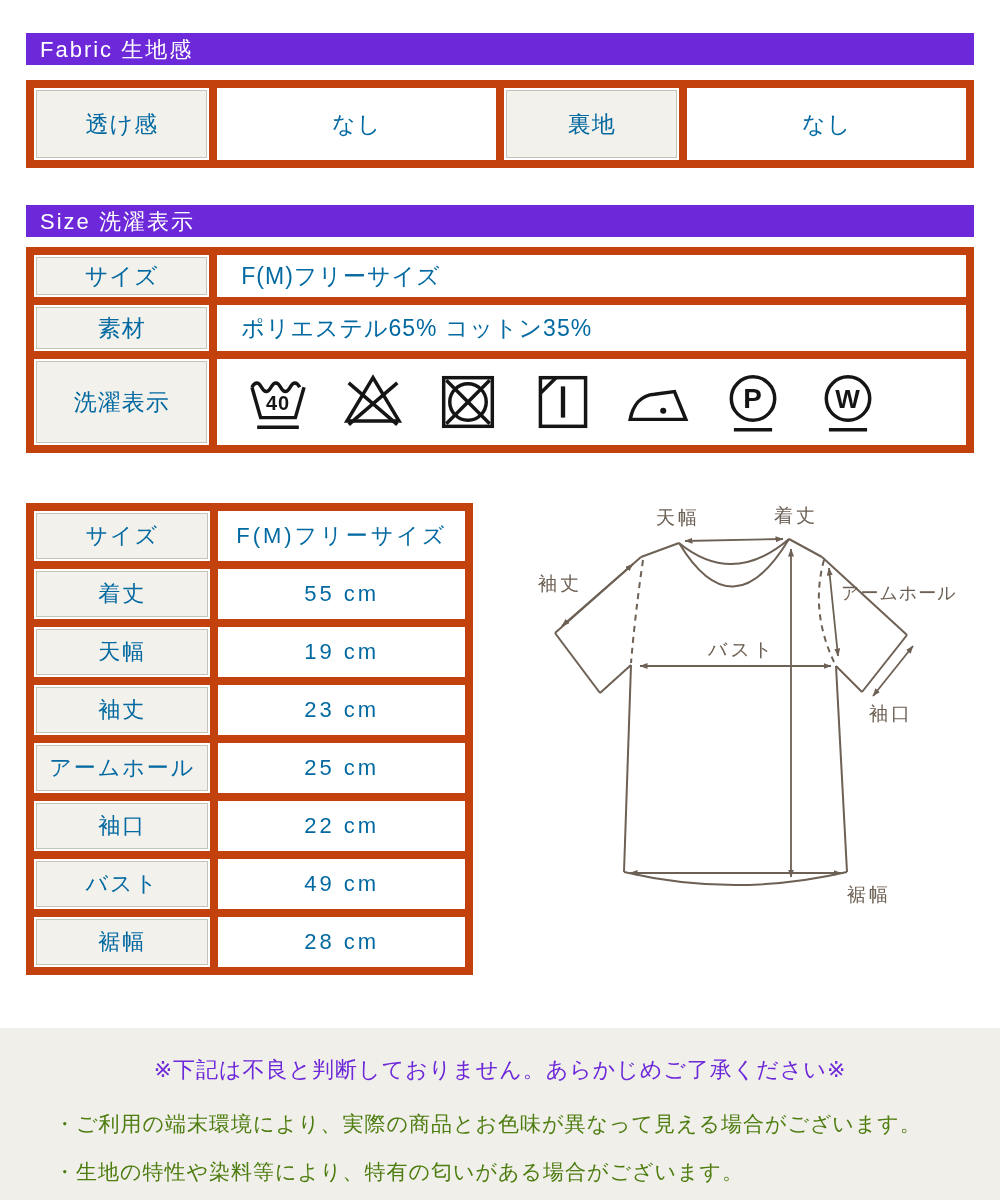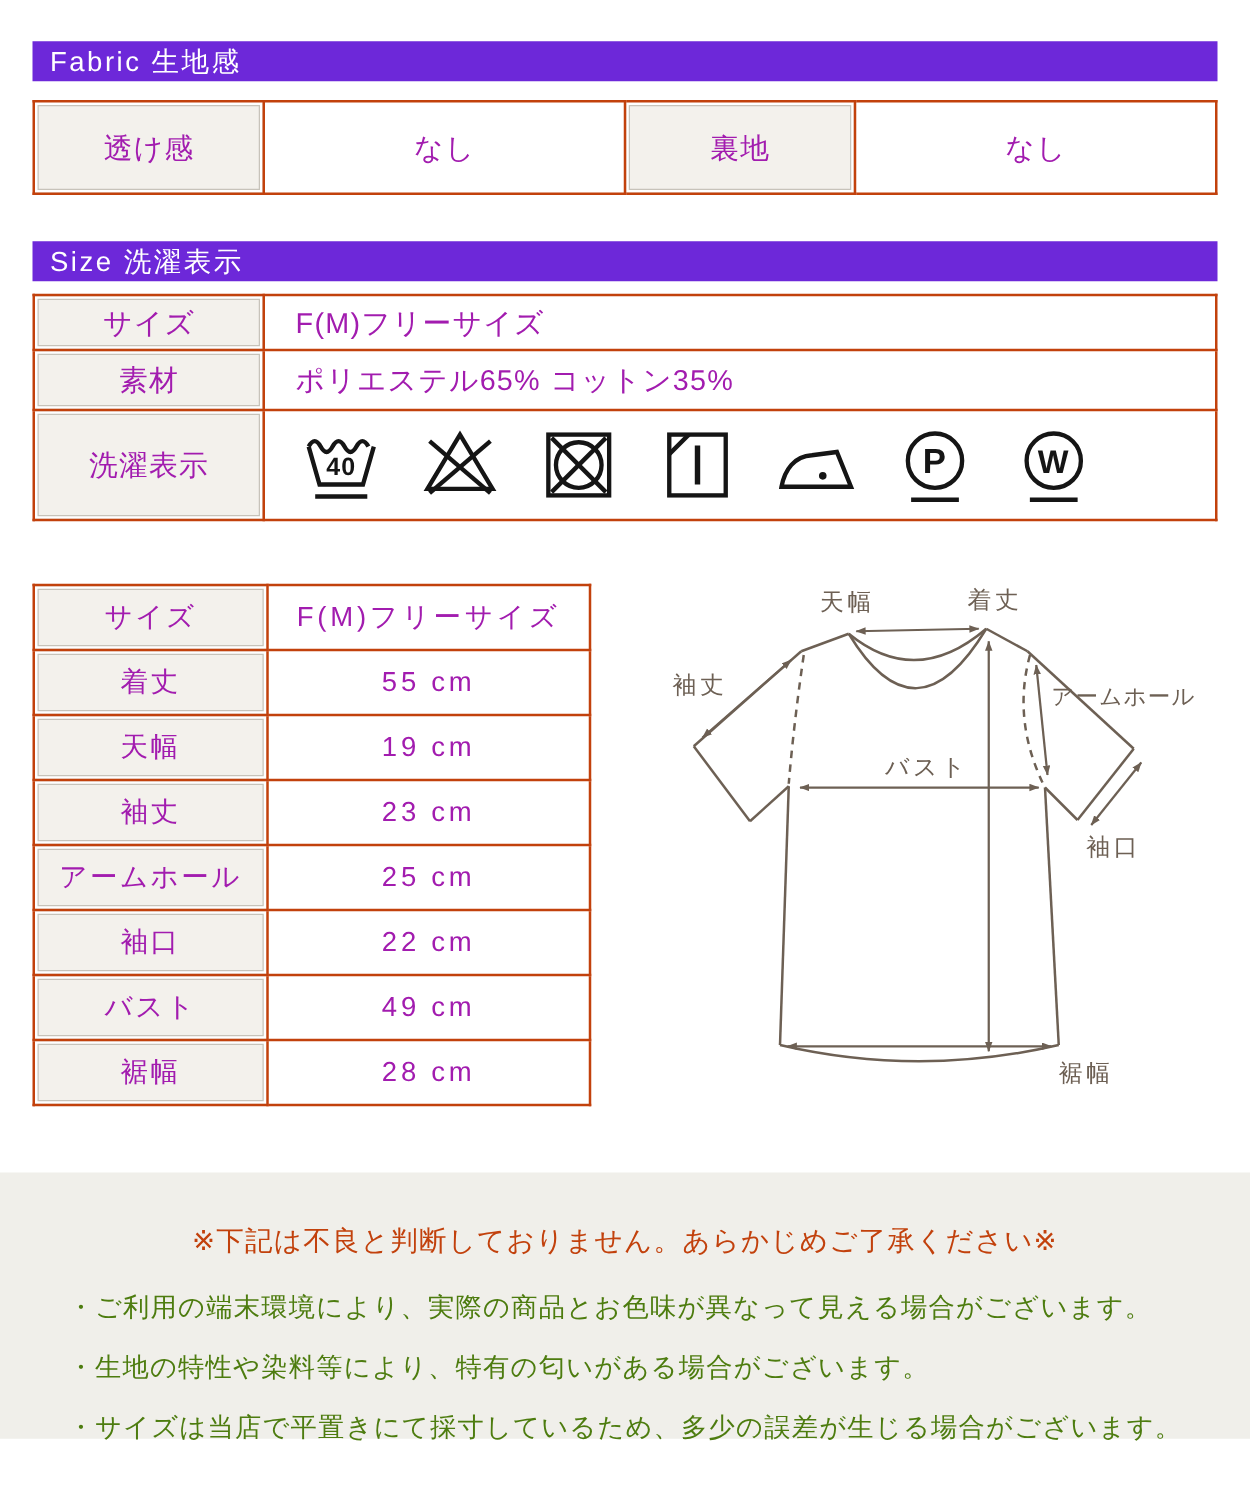--- a/index.html
+++ b/index.html
@@ -9,21 +9,21 @@
     -webkit-font-smoothing:antialiased;
   }
   .content{width:948px;margin:0 auto;}
   .section-bar{
     margin-top:33px;height:32px;line-height:33px;background:#6d28d9;
     color:#ffffff;font-size:22px;letter-spacing:2px;padding-left:14px;
     box-sizing:border-box;
   }
   .section-bar.size{margin-top:37px;}
   table{border-collapse:collapse;table-layout:fixed;}
-  td{border:2px solid #c2410c;color:#a21caf;text-align:center;
+  td{border:8px solid #c2410c;color:#0369a1;text-align:center;
      font-size:23px;letter-spacing:1px;overflow:hidden;}
   .lab{background:#f3f1ec;box-shadow:inset 0 0 0 2px #ffffff,inset 0 0 0 3px #c7c3ba;}
   .fabric-tbl{width:100%;margin-top:15px;}
   .fabric-tbl td{height:70px;}
   .info-tbl{width:100%;margin-top:10px;}
   .info-tbl .val{text-align:left;padding-left:24px;}
   .r-size td{height:40px;}
   .r-mat td{height:44px;}
   .r-wash td{height:84px;margin-top:36px;}
   .icons{display:flex;align-items:center;gap:29px;padding-left:4px;}
@@ -32,21 +32,21 @@
   .meas-tbl{width:447px;}
   .meas-tbl td{height:48px;font-size:22px;}
   .meas-tbl .val{letter-spacing:3px;}
   .meas-tbl .lab{letter-spacing:2px;}
   .diagram{margin-left:auto;margin-top:-6px;}
   .notes{
     margin-top:53px;width:1000px;height:213px;box-sizing:border-box;
     background:#f0efea;padding-top:27px;
   }
   .notes-title{
-    text-align:center;color:#c2410c;font-size:22px;letter-spacing:1px;margin-top:13px;
+    text-align:center;color:#6d28d9;font-size:22px;letter-spacing:1px;
   }
   .note-item{
     color:#4d7c0f;font-size:21px;letter-spacing:1px;
     margin:21px 0 0 54px;line-height:27px;
   }
   .note-item.first{margin-top:25px;}
 </style>
 </head>
 <body>
 

